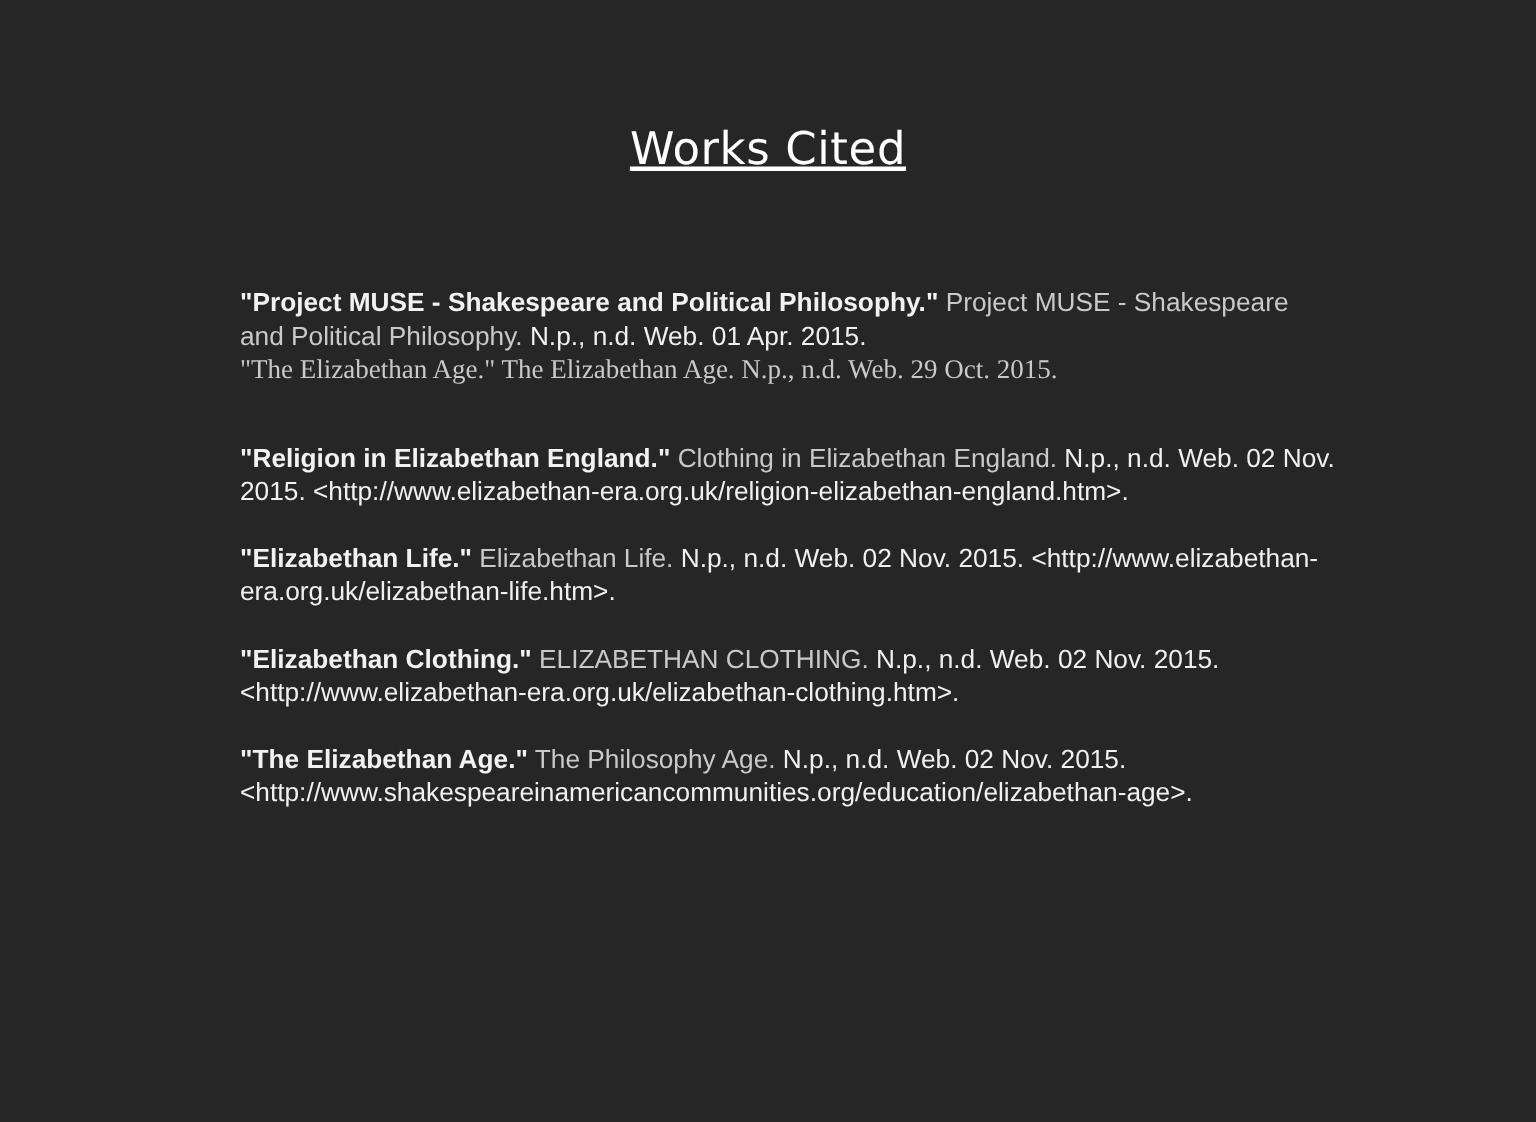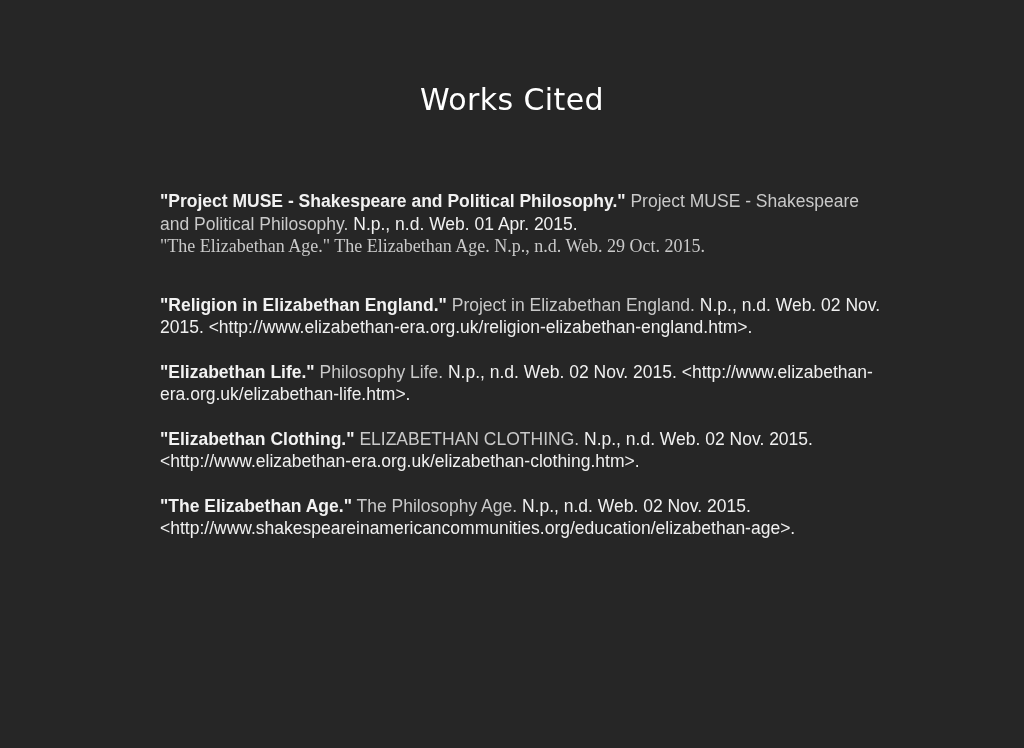--- a/index.html
+++ b/index.html
@@ -23,20 +23,21 @@
     position: absolute;
     top: 82px;
     left: 0;
     width: 1024px;
     text-align: center;
     color: #ffffff;
     font-size: 30px;
     font-weight: 400;
     letter-spacing: 0.4px;
     font-family: "DejaVu Sans", sans-serif;
+    text-decoration: underline;
   }
   .body-block {
     position: absolute;
     left: 160px;
     top: 190px;
     width: 730px;
   }
   .cite {
     color: #e8e8e8;
     font-size: 17.5px;
@@ -79,25 +80,25 @@
     <div class="group-1">
       <p class="cite">
         <span class="bold">"Project MUSE - Shakespeare and Political Philosophy."</span><span class="reg"> Project MUSE - Shakespeare and Political Philosophy.</span><span class="plain"> N.p., n.d. Web. 01 Apr. 2015.</span>
       </p>
       <p class="cite serif-line">
         <span class="reg">"The Elizabethan Age." The Elizabethan Age. N.p., n.d. Web. 29 Oct. 2015.</span>
       </p>
     </div>
 
     <p class="cite">
-      <span class="bold">"Religion in Elizabethan England."</span><span class="reg"> Project in Elizabethan England.</span><span class="plain"> N.p., n.d. Web. 02 Nov. 2015. &lt;http://www.elizabethan-era.org.uk/religion-elizabethan-england.htm&gt;.</span>
+      <span class="bold">"Religion in Elizabethan England."</span><span class="reg"> Clothing in Elizabethan England.</span><span class="plain"> N.p., n.d. Web. 02 Nov. 2015. &lt;http://www.elizabethan-era.org.uk/religion-elizabethan-england.htm&gt;.</span>
     </p>
 
     <p class="cite">
-      <span class="bold">"Elizabethan Life."</span><span class="reg"> Philosophy Life.</span><span class="plain"> N.p., n.d. Web. 02 Nov. 2015. &lt;http://www.elizabethan-era.org.uk/elizabethan-life.htm&gt;.</span>
+      <span class="bold">"Elizabethan Life."</span><span class="reg"> Elizabethan Life.</span><span class="plain"> N.p., n.d. Web. 02 Nov. 2015. &lt;http://www.elizabethan-era.org.uk/elizabethan-life.htm&gt;.</span>
     </p>
 
     <p class="cite">
       <span class="bold">"Elizabethan Clothing."</span><span class="reg"> ELIZABETHAN CLOTHING.</span><span class="plain"> N.p., n.d. Web. 02 Nov. 2015. &lt;http://www.elizabethan-era.org.uk/elizabethan-clothing.htm&gt;.</span>
     </p>
 
     <p class="cite">
       <span class="bold">"The Elizabethan Age."</span><span class="reg"> The Philosophy Age.</span><span class="plain"> N.p., n.d. Web. 02 Nov. 2015. &lt;http://www.shakespeareinamericancommunities.org/education/elizabethan-age&gt;.</span>
     </p>
 

